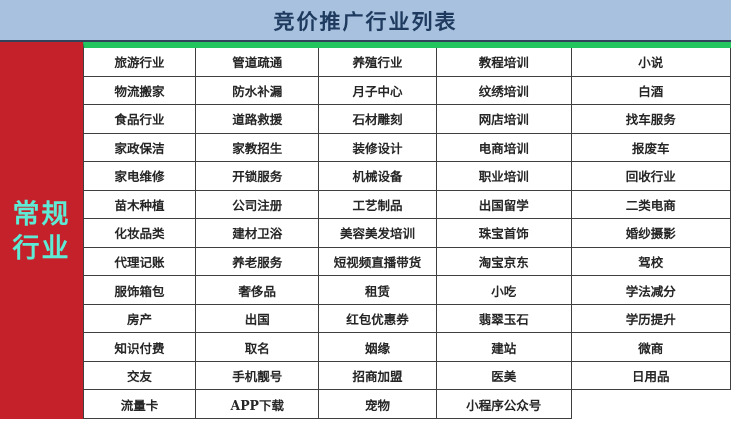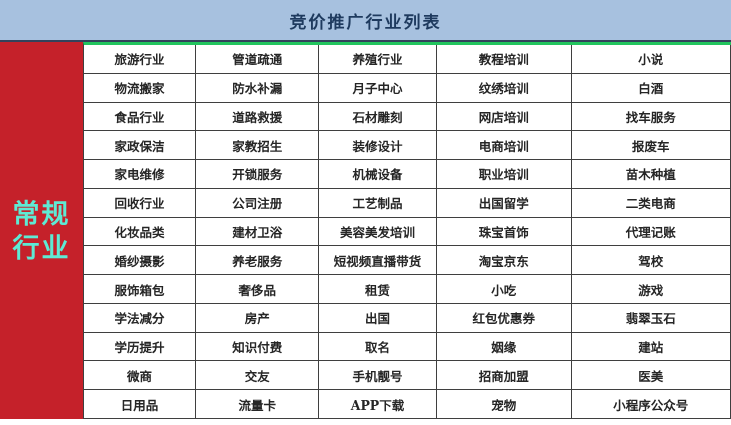--- a/index.html
+++ b/index.html
@@ -17,21 +17,21 @@
     width: 731px;
     height: 42px;
     background: #a7c1df;
     border-bottom: 2px solid #33425b;
     display: flex;
     align-items: center;
     justify-content: center;
   }
   .header .title {
     color: #1e3a5e;
-    font-size: 17px;
+    font-size: 21px;
     font-weight: bold;
     letter-spacing: 2px;
   }
   
   .body {
     display: flex;
     width: 731px;
     height: 377px;
   }
   .sidebar {
@@ -51,21 +51,21 @@
     text-align: left;
     letter-spacing: 2px;
   }
   .grid {
     flex: 1;
     display: grid;
     grid-template-columns: 112fr 123fr 117fr 135fr 159fr;
     grid-auto-rows: 1fr;
     background: #ffffff;
     border-left: 1px solid #3f3f3f;
-    border-top: 3px solid #22c55e;
+    border-top: 6px solid #22c55e;
   }
   .cell {
     border-right: 1px solid #3f3f3f;
     border-bottom: 1px solid #3f3f3f;
     display: flex;
     align-items: center;
     justify-content: center;
     font-size: 12.5px;
     font-weight: 600;
     color: #262626;
@@ -115,41 +115,40 @@
         <div class="cell">找车服务</div>
         <div class="cell">家政保洁</div>
         <div class="cell">家教招生</div>
         <div class="cell">装修设计</div>
         <div class="cell">电商培训</div>
         <div class="cell">报废车</div>
         <div class="cell">家电维修</div>
         <div class="cell">开锁服务</div>
         <div class="cell">机械设备</div>
         <div class="cell">职业培训</div>
+        <div class="cell">回收行业</div>
         <div class="cell">苗木种植</div>
-        <div class="cell">回收行业</div>
         <div class="cell">公司注册</div>
         <div class="cell">工艺制品</div>
         <div class="cell">出国留学</div>
         <div class="cell">二类电商</div>
         <div class="cell">化妆品类</div>
         <div class="cell">建材卫浴</div>
         <div class="cell">美容美发培训</div>
         <div class="cell">珠宝首饰</div>
+        <div class="cell">婚纱摄影</div>
         <div class="cell">代理记账</div>
-        <div class="cell">婚纱摄影</div>
         <div class="cell">养老服务</div>
         <div class="cell">短视频直播带货</div>
         <div class="cell">淘宝京东</div>
         <div class="cell">驾校</div>
         <div class="cell">服饰箱包</div>
         <div class="cell">奢侈品</div>
         <div class="cell">租赁</div>
         <div class="cell">小吃</div>
-        <div class="cell">游戏</div>
         <div class="cell">学法减分</div>
         <div class="cell">房产</div>
         <div class="cell">出国</div>
         <div class="cell">红包优惠券</div>
         <div class="cell">翡翠玉石</div>
         <div class="cell">学历提升</div>
         <div class="cell">知识付费</div>
         <div class="cell">取名</div>
         <div class="cell">姻缘</div>
         <div class="cell">建站</div>

